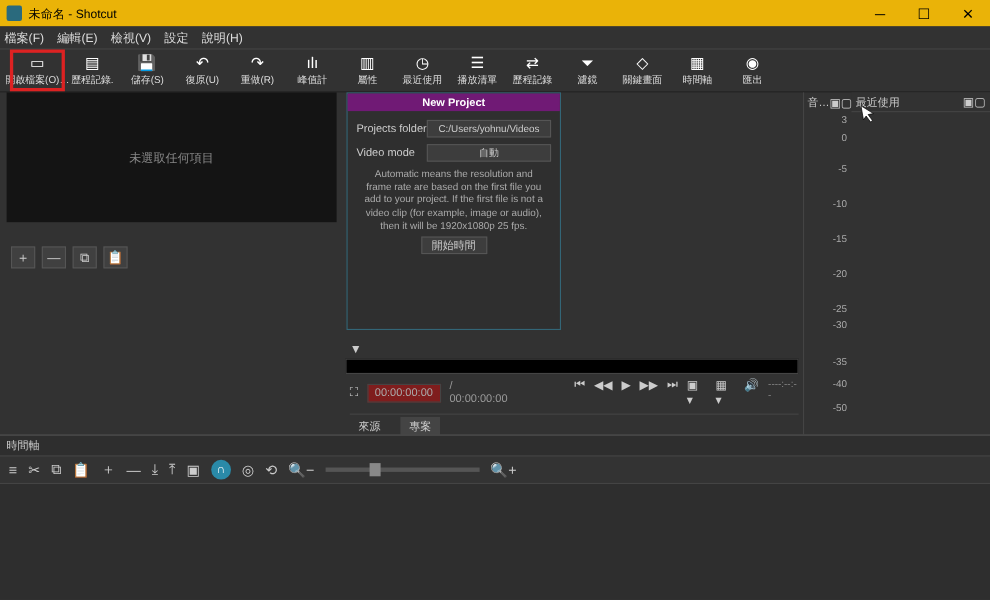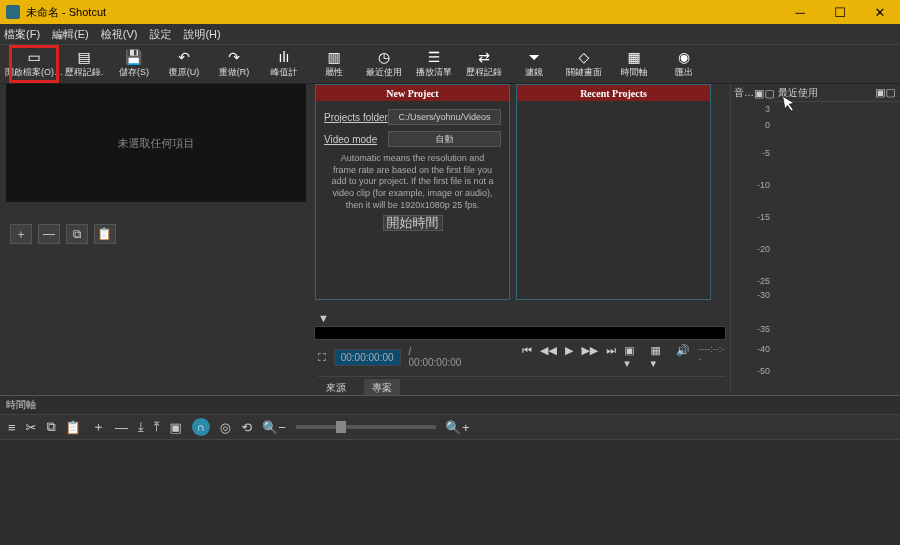--- a/index.html
+++ b/index.html
@@ -24,33 +24,33 @@
 
   .leftpanel { width: 310px; position: relative; }
   .leftpanel .previewbox { position: absolute; top: 0; left: 6px; width: 300px; height: 118px; background: #141414; display: flex; align-items: center; justify-content: center; color: #888; font-size: 11px; }
   .leftpanel .btnrow { position: absolute; top: 140px; left: 10px; display: flex; gap: 6px; }
   .sqbtn { width: 22px; height: 20px; background: #404040; border: 1px solid #555; display: flex; align-items: center; justify-content: center; font-size: 12px; color: #ccc; }
 
   .centerpanel { flex: 1; position: relative; }
   .newproj, .recentproj { position: absolute; top: 0; width: 195px; height: 216px; border: 1px solid #336677; background: #2f2f2f; }
   .newproj { left: 5px; }
   .recentproj { left: 206px; }
-  .panelhead { background: #7f1d1d; color: #fff; height: 16px; display: flex; align-items: center; justify-content: center; font-size: 10px; font-weight: bold; font-family: Liberation Serif, serif; }
+  .panelhead { background: #701a75; color: #fff; height: 16px; display: flex; align-items: center; justify-content: center; font-size: 10px; font-weight: bold; }
   .projform { padding: 8px 8px; font-size: 10px; color: #ccc; }
   .projrow { display: flex; align-items: center; margin-bottom: 6px; }
-  .projrow label { width: 64px; text-align: left; font-size: 10px; text-decoration: underline; }
+  .projrow label { width: 64px; text-align: left; font-size: 10px; }
   .projrow .btn { flex: 1; height: 16px; background: #3d3d3d; border: 1px solid #555; text-align: right; font-size: 9px; display: flex; align-items: center; justify-content: center; color: #ccc; }
   .helptext { font-size: 9px; color: #aaa; text-align: center; line-height: 1.3; padding: 0 4px; }
-  .startbtn { width: 60px; height: 16px; background: #3d3d3d; border: 1px solid #555; margin: 4px auto 0; text-align: center; font-size: 13px; display: flex; align-items: center; justify-content: center; }
+  .startbtn { width: 60px; height: 16px; background: #3d3d3d; border: 1px solid #555; margin: 4px auto 0; text-align: center; font-size: 10px; display: flex; align-items: center; justify-content: center; }
 
   .transport { position: absolute; top: 228px; left: 4px; right: 4px; }
   .transport .tri { font-size: 11px; color: #ccc; margin-left: 4px; }
   .scrub { height: 14px; background: #000; border: 1px solid #444; margin-top: 2px; }
   .tctl { display: flex; align-items: center; gap: 8px; margin-top: 4px; margin-left: 4px; }
-  .tctl .tc { background: #0c4a6e; border: 1px solid #444; padding: 2px 6px; font-size: 10px; color: #aaa; }
+  .tctl .tc { background: #7f1d1d; border: 1px solid #444; padding: 2px 6px; font-size: 10px; color: #aaa; }
   .tctl .tcdur { font-size: 10px; color: #999; }
   .pbtns { display: flex; gap: 8px; margin-left: 48px; color: #ccc; font-size: 11px; }
   .srctabs { display: flex; gap: 10px; margin-top: 6px; margin-left: 4px; font-size: 10px; border-top: 1px solid #444; padding-top: 2px; }
   .srctabs .tab { padding: 2px 8px; }
   .srctabs .tab.active { background: #444; }
 
   .rightpanel { width: 170px; border-left: 1px solid #444; position: relative; font-size: 10px; display: flex; }
   .scalecol { width: 43px; padding-top: 0; position: relative; }
   .scalecol .hdr { height: 18px; padding: 2px 3px; color: #ccc; display: flex; justify-content: space-between; align-items: center; }
   .scalecol .tick { position: absolute; right: 4px; color: #aaa; font-size: 9px; }
@@ -175,23 +175,20 @@
         </div>
         <div class="projrow">
           <label>Video mode</label>
           <div class="btn">自動</div>
         </div>
         <div class="helptext">Automatic means the resolution and frame rate are based on the first file you add to your project. If the first file is not a video clip (for example, image or audio), then it will be 1920x1080p 25 fps.</div>
         <div class="startbtn">開始時間</div>
       </div>
     </div>
 
-    <div class="recentproj">
-      <div class="panelhead">Recent Projects</div>
-    </div>
 
     <div class="transport">
       <div class="tri">▼</div>
       <div class="scrub"></div>
       <div class="tctl">
         <span>⛶</span>
         <span class="tc">00:00:00:00</span>
         <span class="tcdur">/ 00:00:00:00</span>
         <div class="pbtns">
           <span>⏮</span>

